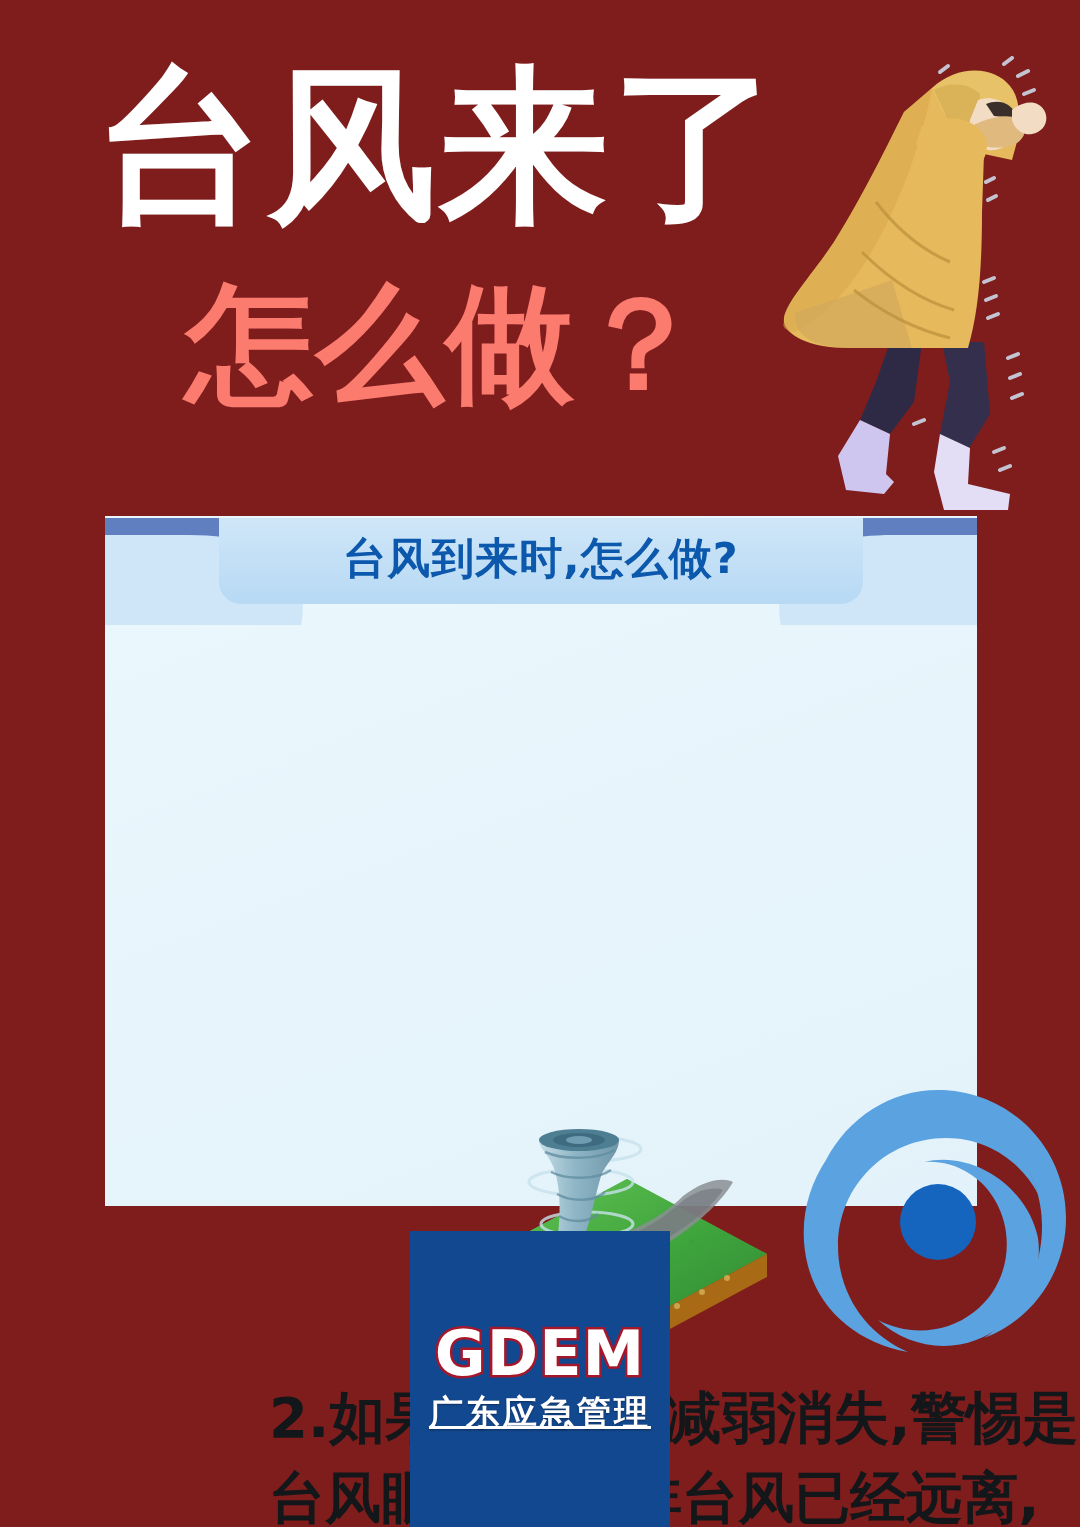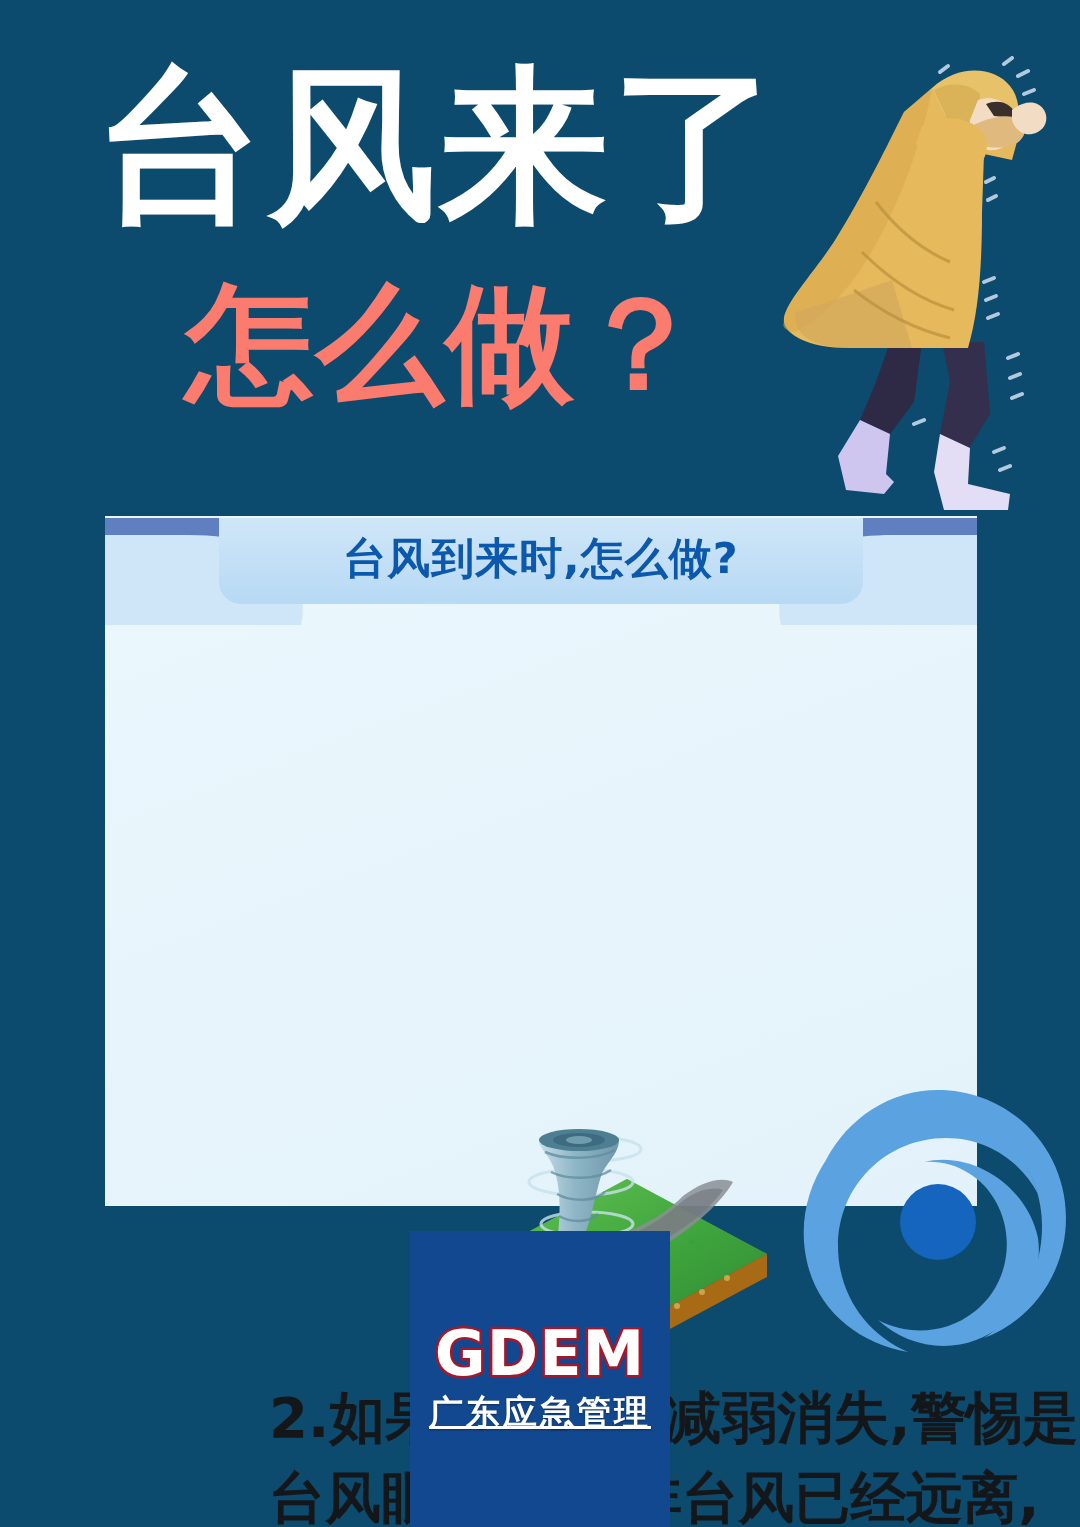--- a/index.html
+++ b/index.html
@@ -7,21 +7,21 @@
   body {
     font-family:"Liberation Sans","DejaVu Sans",sans-serif;
     background:#0b4da2;
     position:relative;
     overflow:hidden;
   }
 
   #poster {
     position:absolute; inset:0;
     width:1080px; height:1527px;
-    background:#0c4a6e;
+    background:#7f1d1d;
     overflow:hidden;
   }
 
   
   .headline-main {
     position:absolute;
     left:96px; top:62px;
     font-size:168px;
     line-height:1;
     font-weight:bold;

